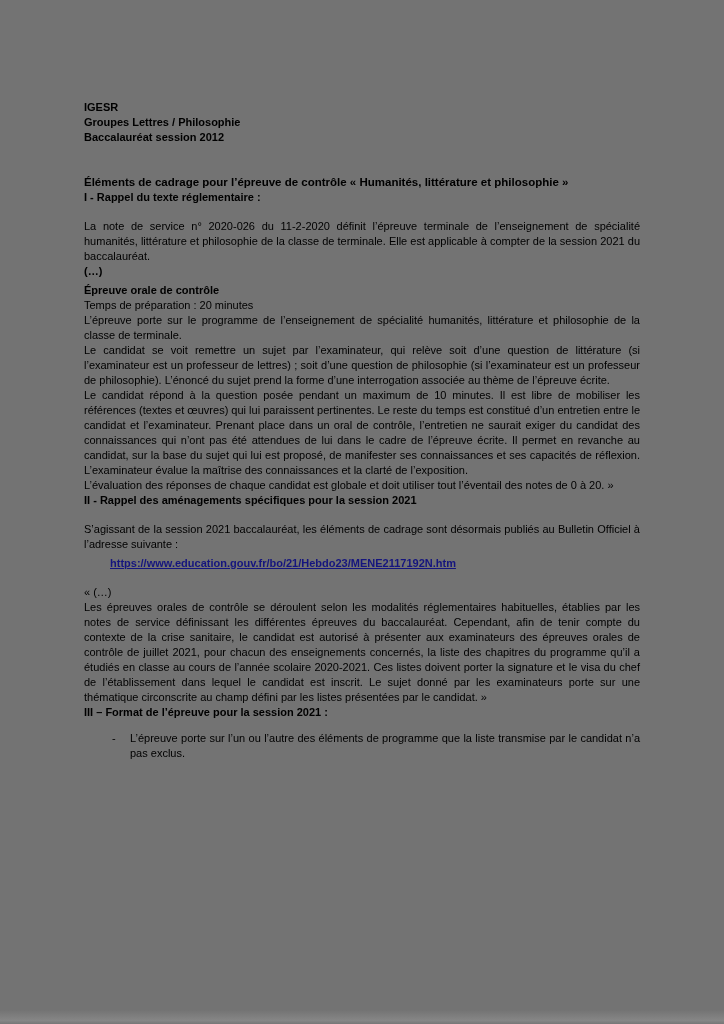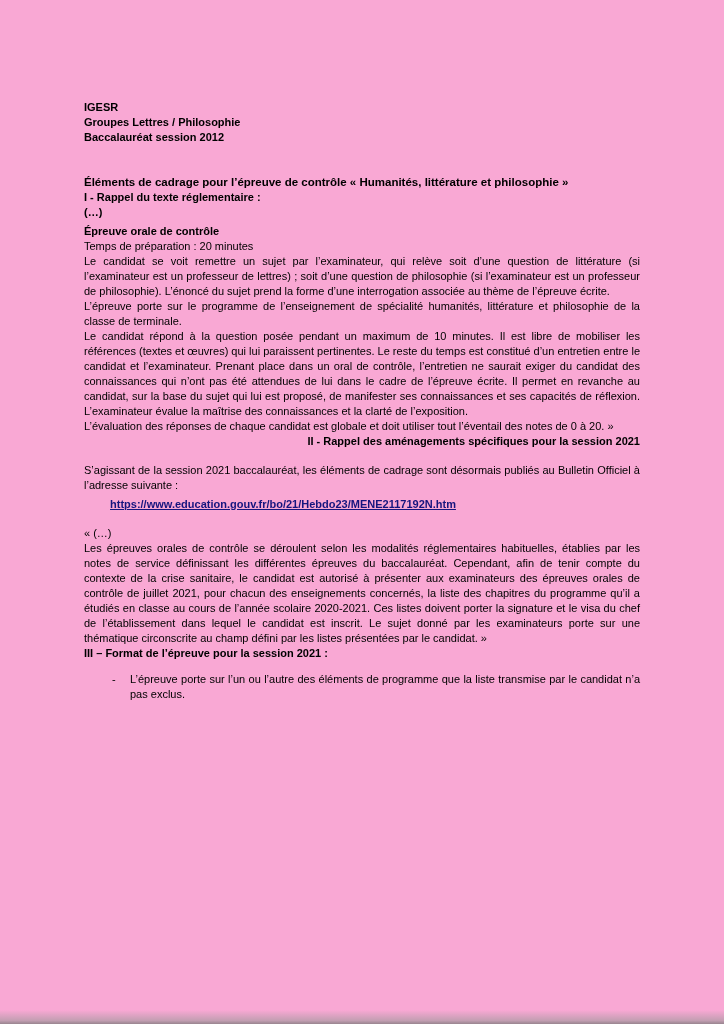--- a/index.html
+++ b/index.html
@@ -8,21 +8,21 @@
     font-family: "Liberation Sans", "DejaVu Sans", sans-serif;
     color: #000000;
     width: 724px;
     height: 1024px;
     overflow: hidden;
   }
   .page {
     position: relative;
     width: 724px;
     height: 1024px;
-    background: #f9a8d4;
+    background: #737373;
     padding: 100px 84px 0 84px;
     font-size: 11px;
     line-height: 15px;
   }
   
   .page::after {
     content: "";
     position: absolute;
     left: 0; right: 0; bottom: 0;
     height: 14px;
@@ -32,21 +32,21 @@
   p, h1, div.h { margin: 0; padding: 0; }
   .b { font-weight: bold; }
   .j { text-align: justify; }
   .title {
     font-size: 11.5px;
     margin-top: 30px;
   }
   .gap-s  { margin-top: 11px; }
   .gap-m  { margin-top: 14px; }
   .gap-l  { margin-top: 4px; }
-  .gap-xl { margin-top: 33px; text-align: right; }
+  .gap-xl { margin-top: 33px; }
   .gap-xxl{ margin-top: 36px; }
   a.link {
     color: #15157e;
     font-weight: bold;
     text-decoration: underline;
     cursor: pointer;
     padding-left: 26px;
   }
   .bullet-item {
     display: flex;
@@ -69,27 +69,28 @@
   <div class="header">
     <div class="b">IGESR</div>
     <div class="b">Groupes Lettres / Philosophie</div>
     <div class="b">Baccalauréat session 2012</div>
   </div>
 
   <h1 class="title b">Éléments de cadrage pour l’épreuve de contrôle « Humanités, littérature et philosophie »</h1>
 
   <div class="h b gap-xxl">I - Rappel du texte réglementaire :</div>
 
+  <p class="j gap-m">La note de service n° 2020-026 du 11-2-2020 définit l’épreuve terminale de l’enseignement de spécialité humanités, littérature et philosophie de la classe de terminale. Elle est applicable à compter de la session 2021 du baccalauréat.</p>
 
   <p class="b">(…)</p>
 
   <p class="b gap-l">Épreuve orale de contrôle</p>
   <p>Temps de préparation : 20 minutes</p>
+  <p class="j">L’épreuve porte sur le programme de l’enseignement de spécialité humanités, littérature et philosophie de la classe de terminale.</p>
   <p class="j">Le candidat se voit remettre un sujet par l’examinateur, qui relève soit d’une question de littérature (si l’examinateur est un professeur de lettres) ; soit d’une question de philosophie (si l’examinateur est un professeur de philosophie). L’énoncé du sujet prend la forme d’une interrogation associée au thème de l’épreuve écrite.</p>
-  <p class="j">L’épreuve porte sur le programme de l’enseignement de spécialité humanités, littérature et philosophie de la classe de terminale.</p>
   <p class="j">Le candidat répond à la question posée pendant un maximum de 10 minutes. Il est libre de mobiliser les références (textes et œuvres) qui lui paraissent pertinentes. Le reste du temps est constitué d’un entretien entre le candidat et l’examinateur. Prenant place dans un oral de contrôle, l’entretien ne saurait exiger du candidat des connaissances qui n’ont pas été attendues de lui dans le cadre de l’épreuve écrite. Il permet en revanche au candidat, sur la base du sujet qui lui est proposé, de manifester ses connaissances et ses capacités de réflexion. L’examinateur évalue la maîtrise des connaissances et la clarté de l’exposition.</p>
   <p class="j">L’évaluation des réponses de chaque candidat est globale et doit utiliser tout l’éventail des notes de 0 à 20. »</p>
 
   <div class="h b gap-xl">II - Rappel des aménagements spécifiques pour la session 2021</div>
 
   <p class="j gap-m">S’agissant de la session 2021  baccalauréat, les éléments de cadrage sont désormais publiés au Bulletin Officiel à l’adresse suivante :</p>
 
   <p class="gap-l"><a class="link" href="#">https://www.education.gouv.fr/bo/21/Hebdo23/MENE2117192N.htm</a></p>
 
   <p class="gap-m">« (…)</p>

